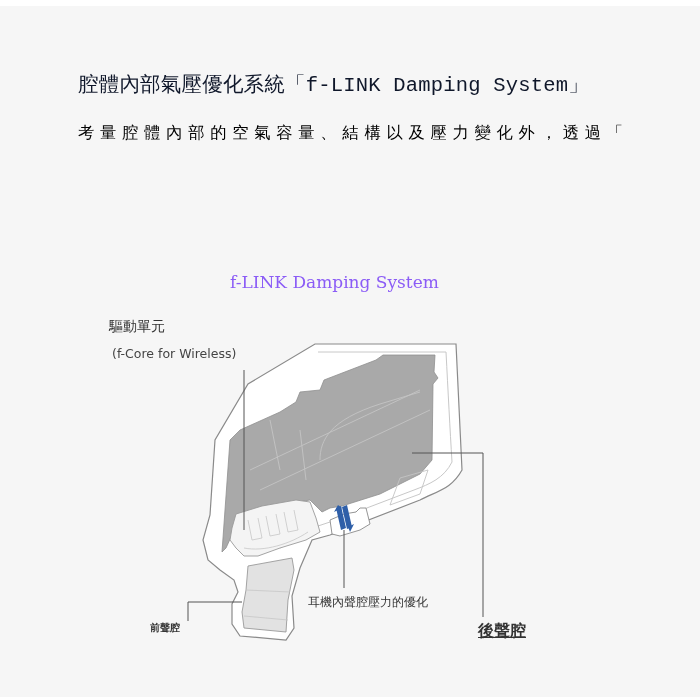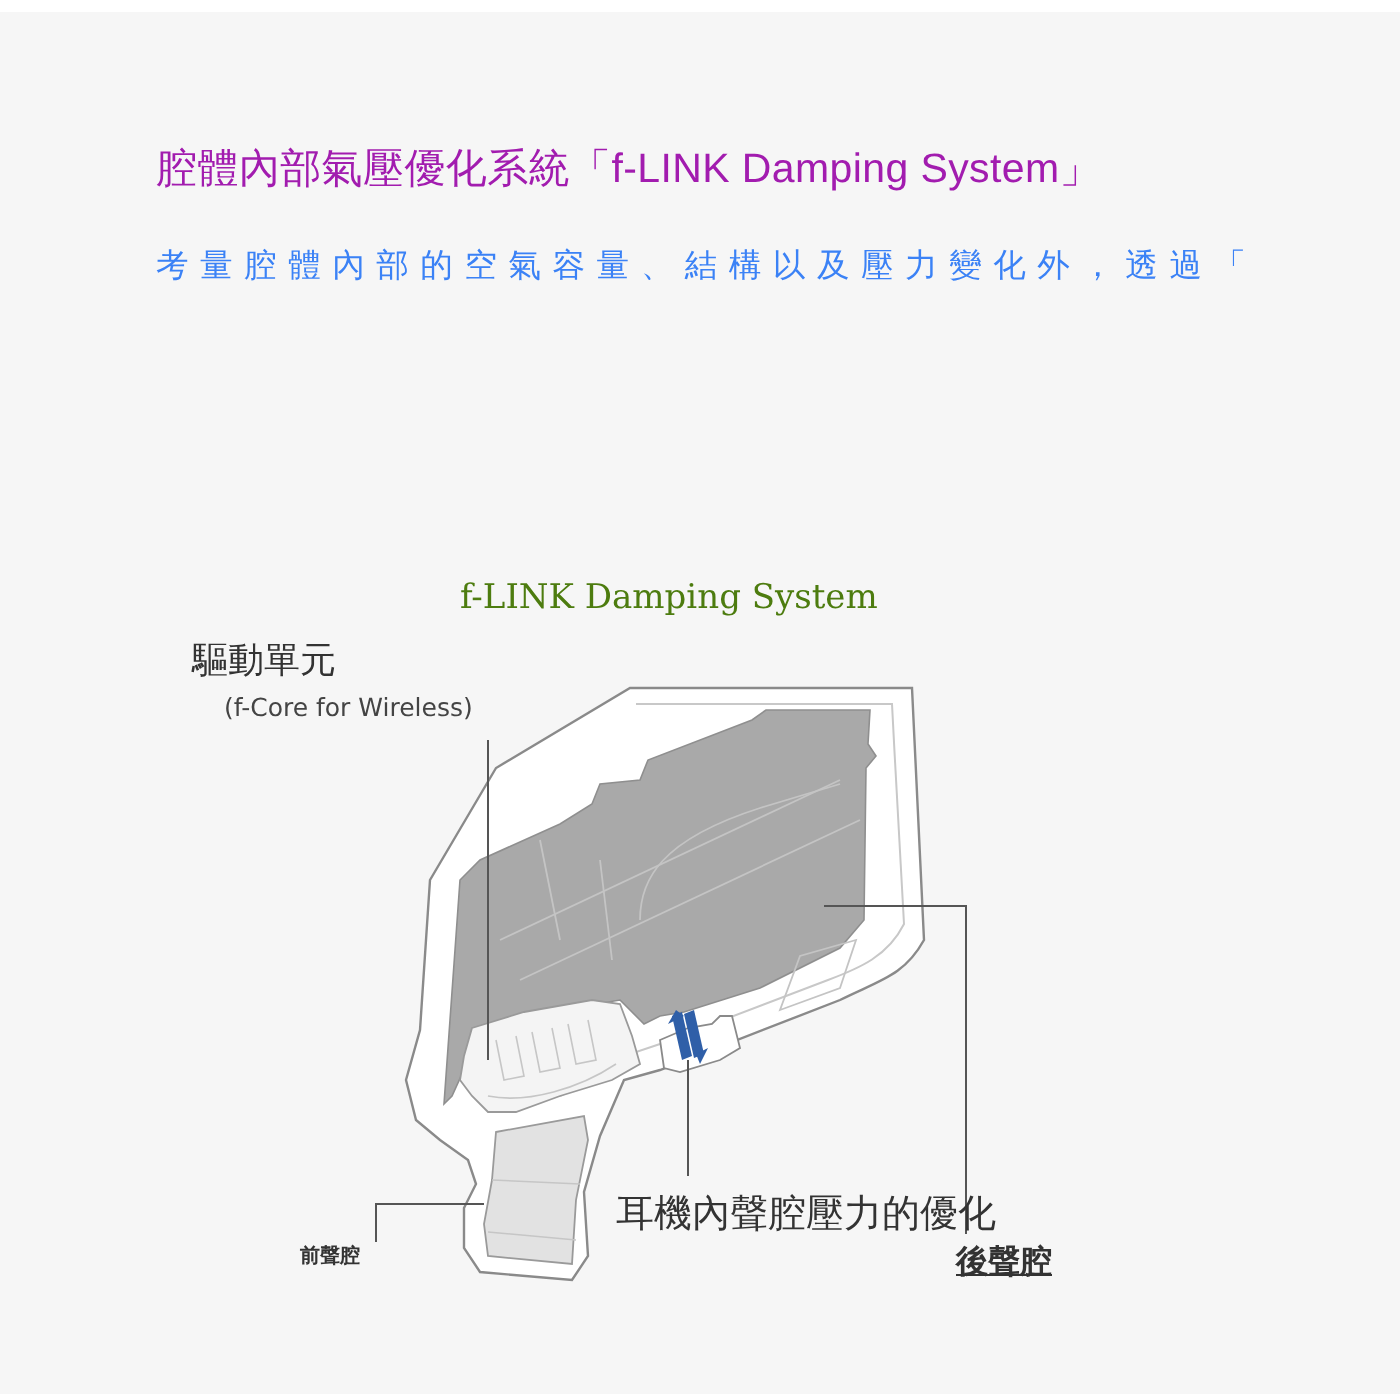--- a/index.html
+++ b/index.html
@@ -1,39 +1,39 @@
 <!DOCTYPE html>
 <html><head>
   <meta charset="utf-8">
   <style>
     html, body { margin: 0; padding: 0; }
     body { width: 700px; height: 700px; background: #ffffff; position: relative; overflow: hidden; }
     .panel { position: absolute; left: 0; top: 6px; width: 700px; height: 691px; background: #f6f6f6; }
     .title {
       position: absolute; left: 78px; top: 70px; width: 560px;
-      font-family: Liberation Sans, sans-serif; font-size: 20.5px; color: #a21caf;
+      font-family: Liberation Mono, monospace; font-size: 20.5px; color: #0f172a;
       letter-spacing: 0.2px; white-space: nowrap;
     }
     .body-text {
       position: absolute; left: 78px; top: 118px; width: 545px;
-      font-family: "DejaVu Serif", serif; font-size: 16.3px; color: #3b82f6;
+      font-family: "DejaVu Serif", serif; font-size: 16.3px; color: #000000;
       line-height: 30px; text-align: justify; text-align-last: justify;
     }
     .body-text .line { display: block; white-space: nowrap; text-align: justify; text-align-last: justify; }
     .body-text .line.last { text-align-last: left; }
     .diagram-title {
-      position: absolute; left: 230px; top: 289px;
-      font-family: "DejaVu Serif", serif; font-size: 17px; color: #4d7c0f; white-space: nowrap;
+      position: absolute; left: 230px; top: 272px;
+      font-family: "DejaVu Serif", serif; font-size: 17px; color: #8b5cf6; white-space: nowrap;
     }
     .label {
       position: absolute; font-family: "DejaVu Sans", sans-serif; color: #333; white-space: nowrap;
     }
-    .lbl-driver { left: 96px; top: 318px; font-size: 18px; font-family: "DejaVu Serif", serif; }
+    .lbl-driver { left: 109px; top: 318px; font-size: 14px; font-family: "DejaVu Serif", serif; }
     .lbl-driver-sub { left: 112px; top: 346px; font-size: 12.5px; color: #444; text-align: right; }
-    .lbl-pressure { left: 308px; top: 594px; font-size: 19px; font-family: "DejaVu Serif", serif; }
+    .lbl-pressure { left: 308px; top: 594px; font-size: 12px; font-family: "DejaVu Serif", serif; }
     .lbl-front { left: 150px; top: 621px; font-size: 10px; font-weight: bold; font-family: "DejaVu Serif", serif; }
     .lbl-rear { left: 478px; top: 621px; font-size: 16px; font-weight: bold; font-family: "DejaVu Serif", serif; text-decoration: underline; }
     svg.diagram { position: absolute; left: 0; top: 0; width: 700px; height: 700px; }
   </style>
 </head>
 <body>
 
 <div class="panel"></div>
 
 <div class="title">腔體內部氣壓優化系統「f-LINK Damping System」</div>

